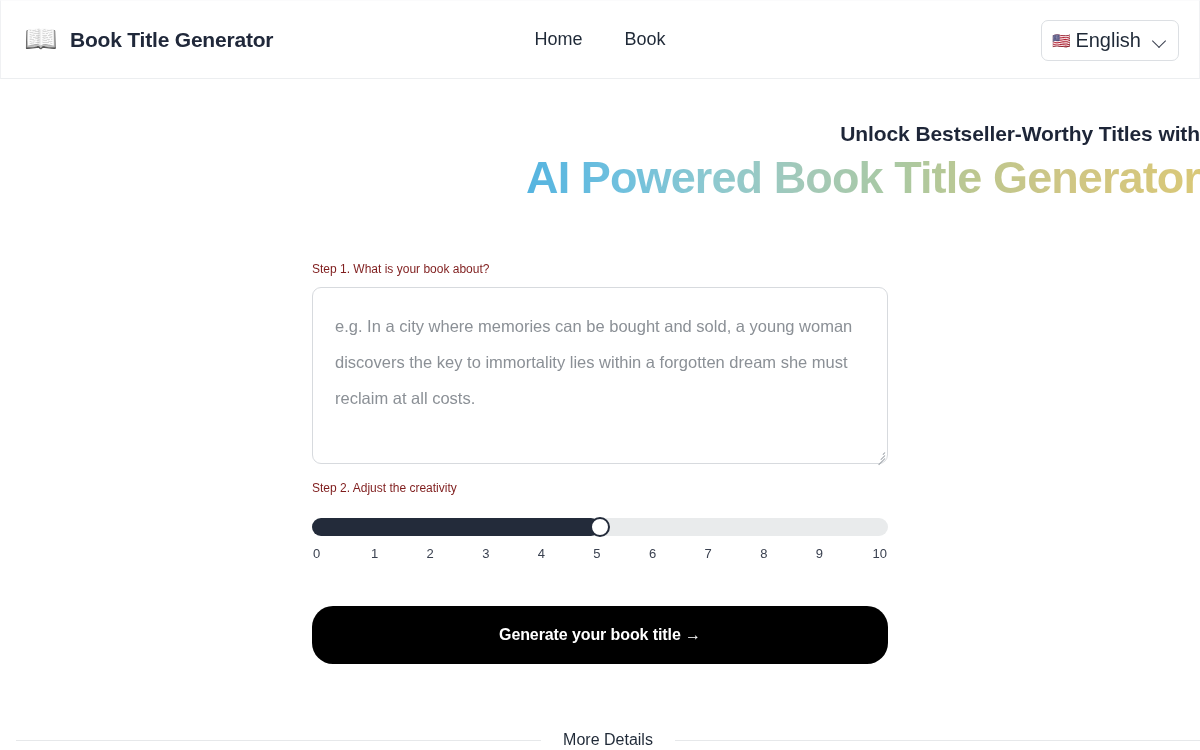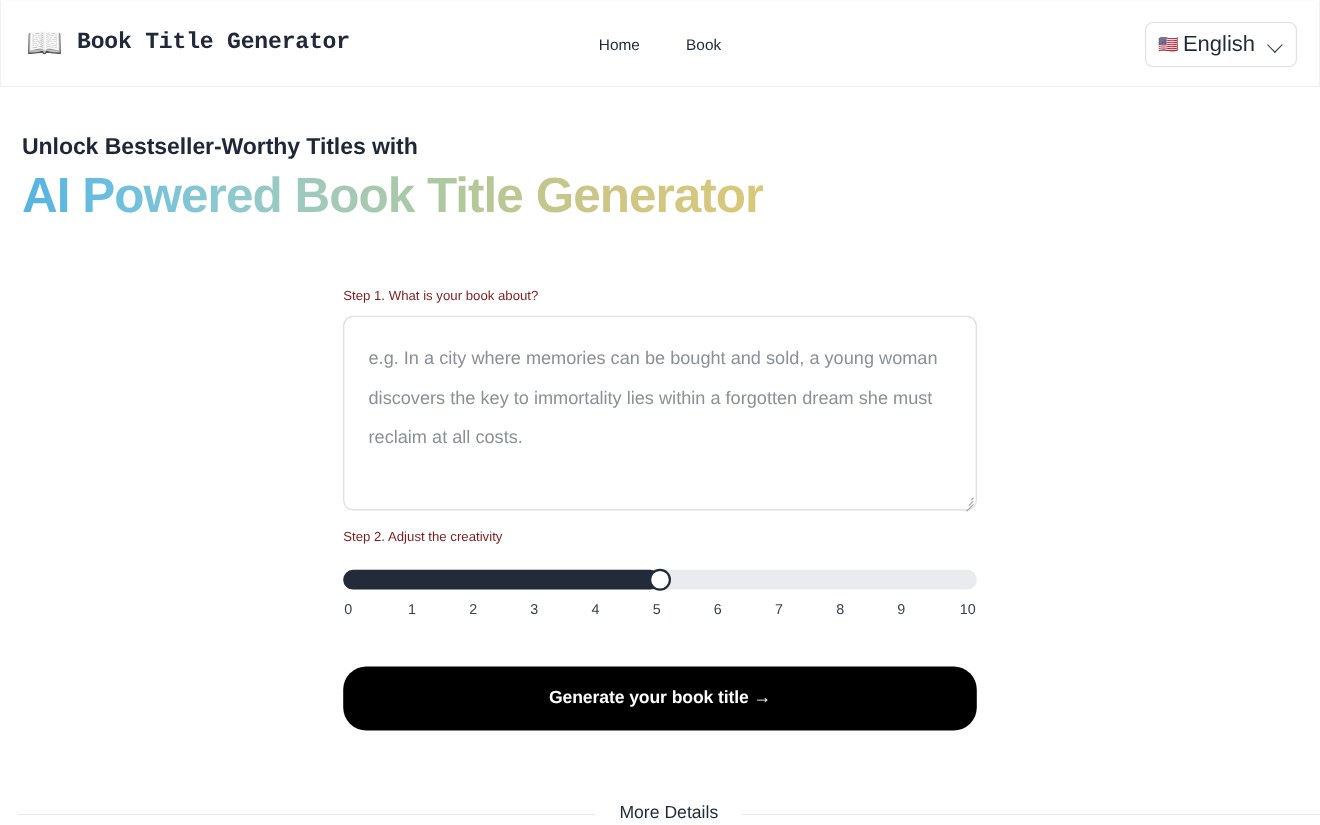--- a/index.html
+++ b/index.html
@@ -50,36 +50,35 @@
     line-height: 1;
     filter: grayscale(100%) contrast(1.05);
   }
 
   .brand-title {
     font-size: 21px;
     font-weight: bold;
     color: #20283a;
     letter-spacing: -0.2px;
     white-space: nowrap;
-    font-family: Liberation Mono, monospace;
   }
 
   .main-nav {
     position: absolute;
     left: 0;
     right: 0;
     display: flex;
     justify-content: center;
     gap: 42px;
     pointer-events: none;
   }
 
   .main-nav a {
     pointer-events: auto;
-    font-size: 14px;
+    font-size: 18px;
     color: #1f2937;
     text-decoration: none;
     white-space: nowrap;
   }
 
   .lang-select {
     position: absolute;
     right: 20px;
     top: 19px;
     height: 41px;
@@ -122,23 +121,22 @@
     top: 2px;
     width: 9px;
     height: 9px;
     border-right: 1.6px solid #3b4150;
     border-bottom: 1.6px solid #3b4150;
     transform: rotate(45deg);
   }
 
   
   .hero {
-    text-align: left;
+    text-align: right;
     padding-top: 41px;
-    margin-left: 20px;
   }
 
   .hero-sub {
     font-size: 21px;
     font-weight: bold;
     color: #1e2638;
     letter-spacing: -0.1px;
     line-height: 1.3;
   }
 

